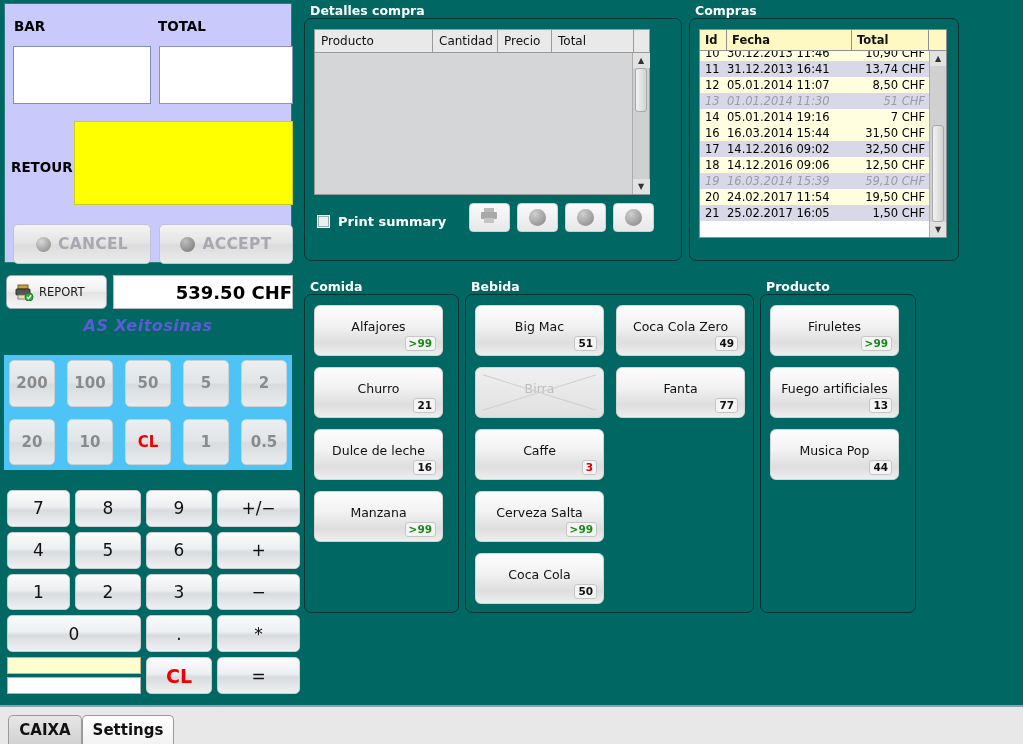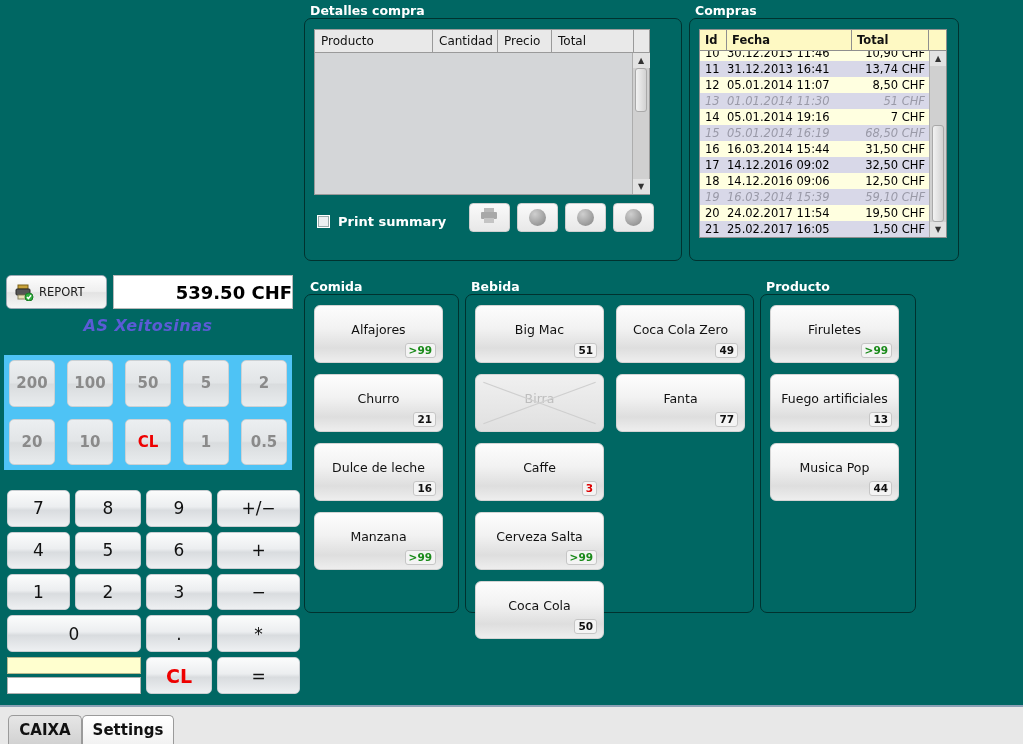--- a/index.html
+++ b/index.html
@@ -192,21 +192,21 @@
   #cmp-inner { position: absolute; left: 0; top: -6px; width: 100%; }
   #grp-comida   { left: 304px; top: 280px; width: 155px; height: 333px; }
   #grp-bebida   { left: 465px; top: 280px; width: 289px; height: 333px; }
   #grp-producto { left: 760px; top: 280px; width: 156px; height: 333px; }
   #grp-bebida > .grp-body { width: 289px; }
   #grp-producto > .grp-body { width: 156px; }
 
   .prodgrid { position: absolute; left: 9px; top: 10px; display: flex; gap: 12px; }
   .prodcol { display: flex; flex-direction: column; gap: 11px; }
   .prod-btn {
-    position: relative; width: 129px; height: 58px;
+    position: relative; width: 129px; height: 51px;
     background: linear-gradient(180deg,#fdfdfd 0%,#f2f2f2 40%,#dedede 75%,#eeeeee 100%);
     border: 1px solid #d4d4d4; border-radius: 6px;
     display: flex; align-items: center; justify-content: center;
     font-size: 12.5px; color: #111; font-family: "DejaVu Sans", sans-serif;
     text-align: center; padding: 0 6px 9px 6px;
   }
   .prod-btn .badge {
     position: absolute; right: 6px; bottom: 4px;
     background: #f4f4f4; border: 1px solid #c6c6c6; border-radius: 3px;
     font-size: 10.5px; font-weight: bold; padding: 0 3px; line-height: 13px;
@@ -238,20 +238,38 @@
   #tab-caixa { left: 8px; width: 74px;
     background: linear-gradient(180deg,#e6e6e6,#d2d2d2); }
   #tab-settings { left: 82px; width: 92px;
     background: linear-gradient(180deg,#ffffff,#f2f2f2); }
 </style>
 </head>
 <body>
 
 <div id="leftcol">
 
+  <div id="lavender-panel">
+    <div class="lab-bold" id="lab-bar">BAR</div>
+    <div class="lab-bold" id="lab-total">TOTAL</div>
+    <div class="lab-bold" id="lab-retour">RETOUR</div>
+
+    <div id="inp-bar"></div>
+    <div id="inp-total"></div>
+    <div id="inp-retour"></div>
+
+    <div class="btn-big" id="btn-cancel">
+      <span class="circ-icon"></span>
+      <span>CANCEL</span>
+    </div>
+    <div class="btn-big" id="btn-accept">
+      <span class="circ-icon"></span>
+      <span>ACCEPT</span>
+    </div>
+  </div>
 
   <div id="btn-report">
     <span id="report-icon">
       <svg width="19" height="17" viewBox="0 0 19 17">
         <rect x="3" y="1" width="10" height="4" fill="#c8a23a" stroke="#7a6018"></rect>
         <rect x="1" y="5" width="14" height="6" rx="1" fill="#555" stroke="#2a2a2a"></rect>
         <rect x="3" y="11" width="10" height="4" fill="#e8e0b8" stroke="#8a8260"></rect>
         <circle cx="14" cy="13" r="4" fill="#2fae3e" stroke="#1a7a25"></circle>
         <path d="M12 13 l1.4 1.5 l2.7 -3.2" stroke="#fff" stroke-width="1.5" fill="none"></path>
       </svg>
@@ -383,25 +401,20 @@
               <div class="cmp-row odd cancelled">
                 <div class="c-id">13</div>
                 <div class="c-fecha">01.01.2014 11:30</div>
                 <div class="c-total">51 CHF</div>
               </div>
               <div class="cmp-row even">
                 <div class="c-id">14</div>
                 <div class="c-fecha">05.01.2014 19:16</div>
                 <div class="c-total">7 CHF</div>
               </div>
-              <div class="cmp-row odd cancelled">
-                <div class="c-id">15</div>
-                <div class="c-fecha">05.01.2014 16:19</div>
-                <div class="c-total">68,50 CHF</div>
-              </div>
               <div class="cmp-row even">
                 <div class="c-id">16</div>
                 <div class="c-fecha">16.03.2014 15:44</div>
                 <div class="c-total">31,50 CHF</div>
               </div>
               <div class="cmp-row odd">
                 <div class="c-id">17</div>
                 <div class="c-fecha">14.12.2016 09:02</div>
                 <div class="c-total">32,50 CHF</div>
               </div>

